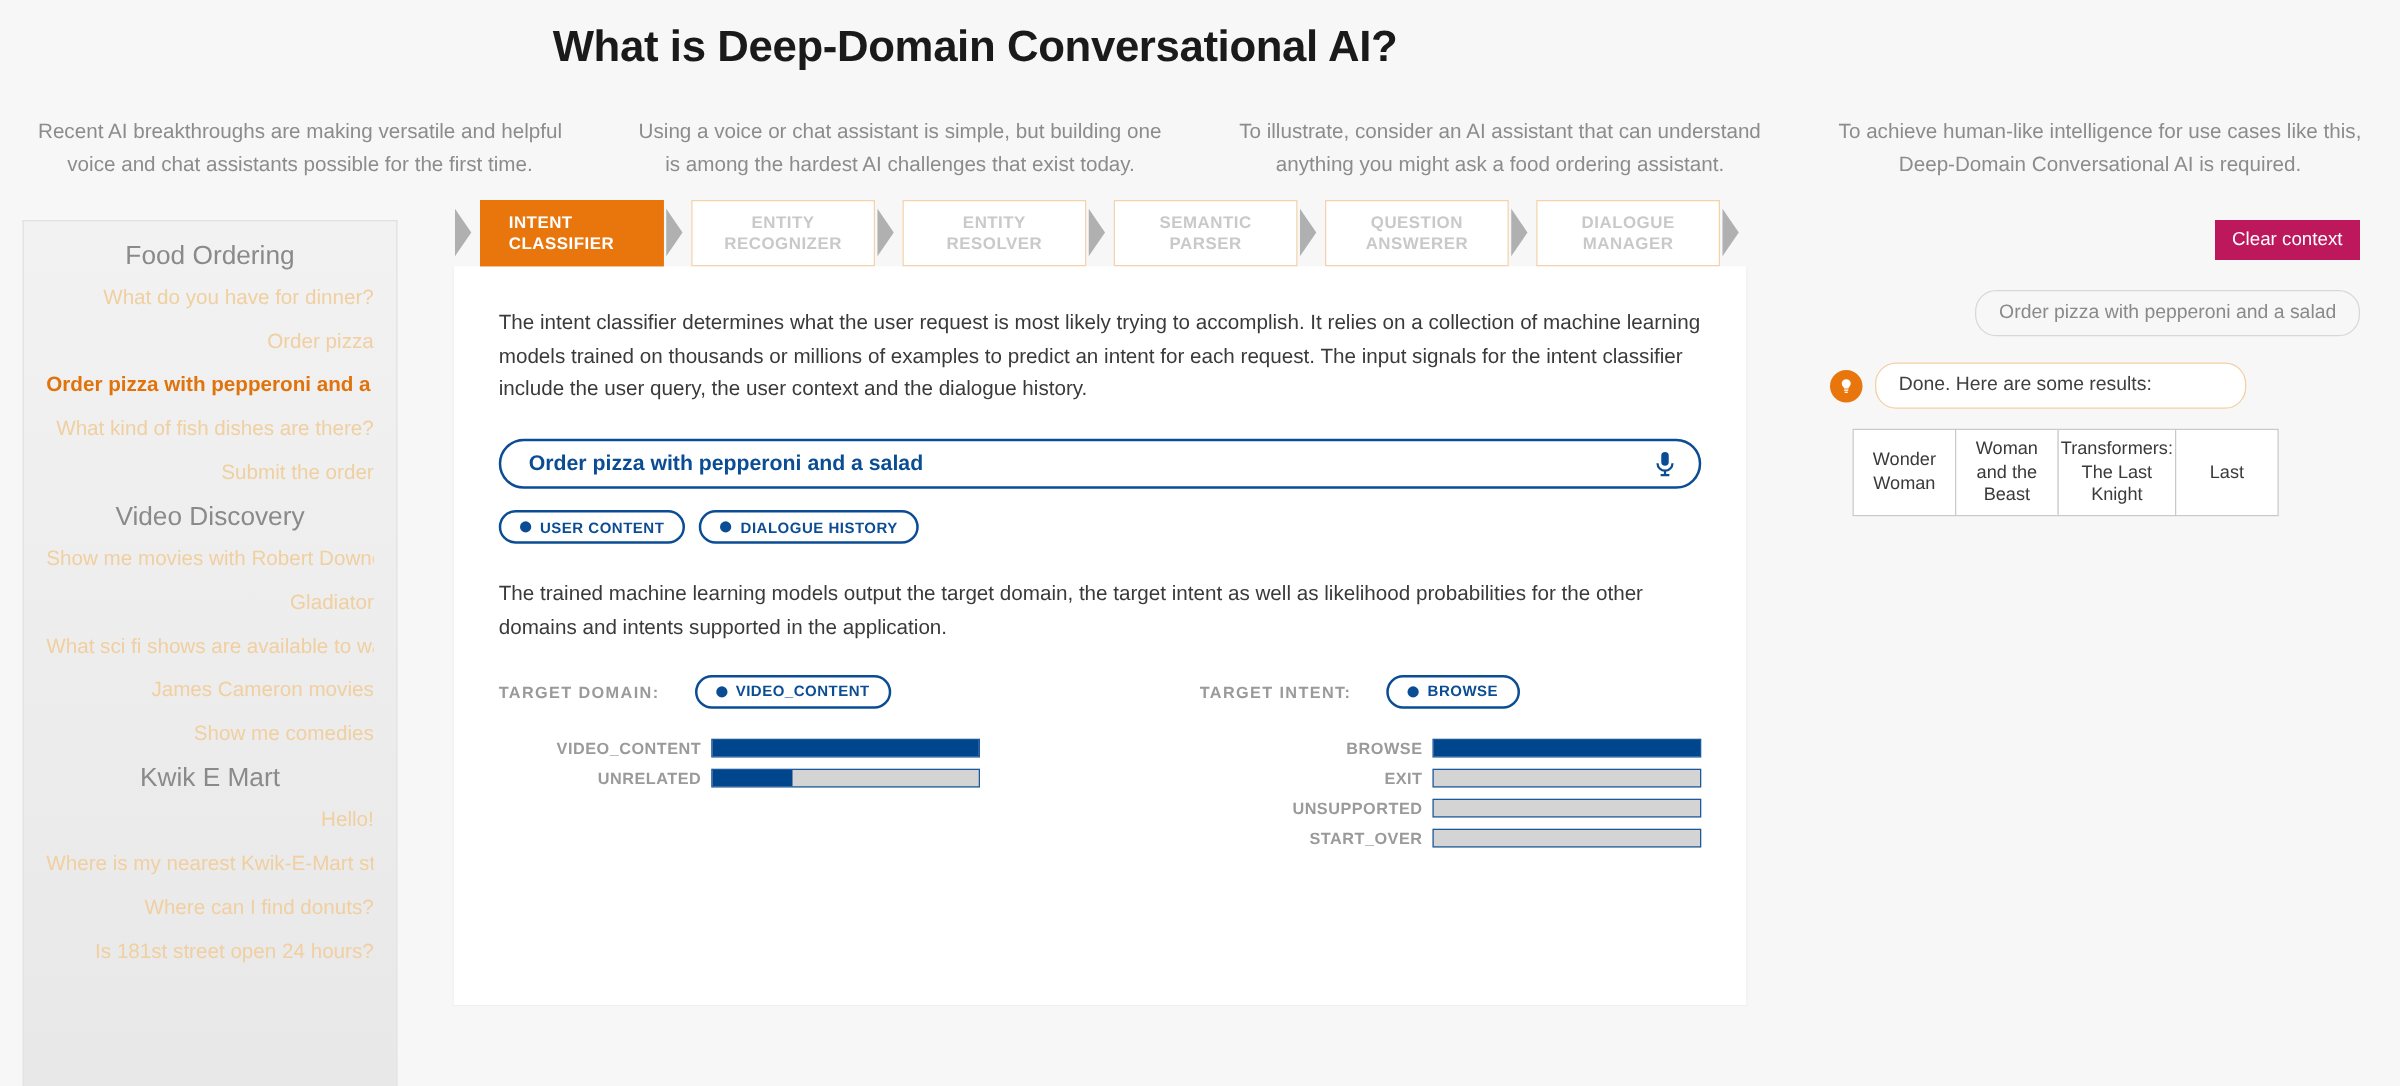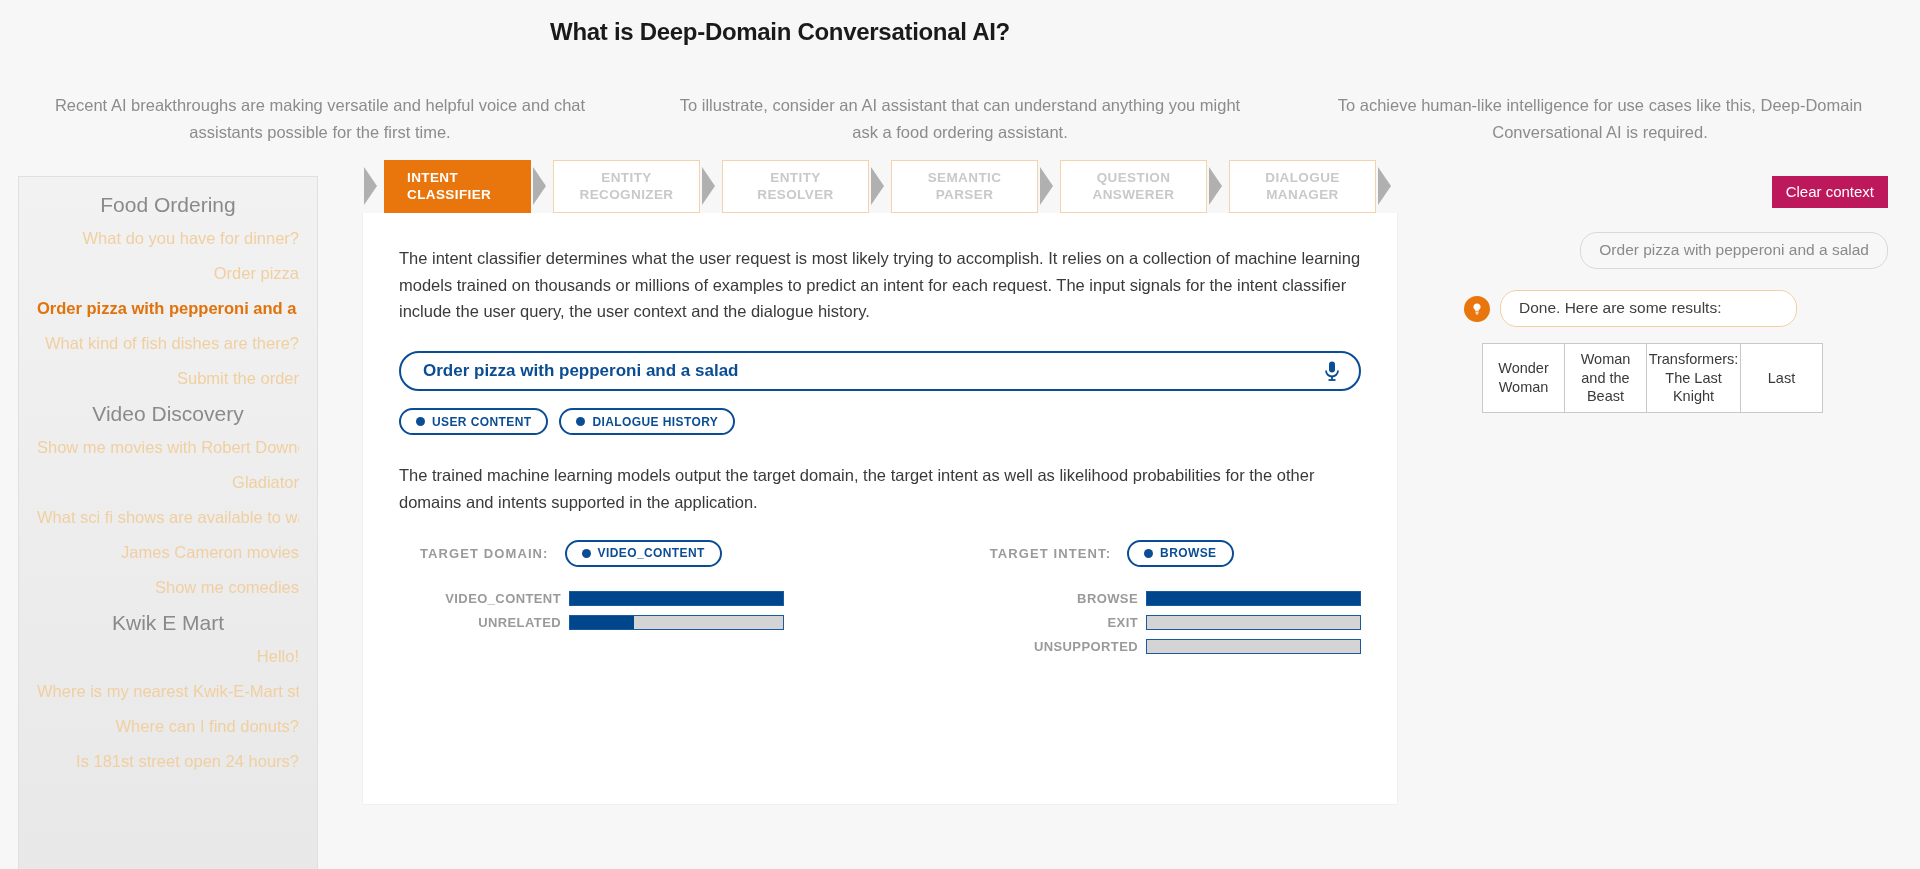--- a/index.html
+++ b/index.html
@@ -9,21 +9,21 @@
     font-family: "Liberation Sans", sans-serif;
     overflow: hidden;
   }
   body { position: relative; }
 
   
   .page-title {
     position: absolute;
     top: 18px; left: 0; width: 1560px;
     text-align: center;
-    font-size: 24px; font-weight: bold; color: #1a1a1a;
+    font-size: 35px; font-weight: bold; color: #1a1a1a;
     letter-spacing: -0.3px;
   }
   .intro-row {
     position: absolute;
     top: 92px; left: 0; width: 1920px;
     display: flex;
   }
   .intro-col {
     flex: 1 1 0;
     text-align: center;
@@ -168,21 +168,21 @@
     background: #0b4d94; display: inline-block;
   }
 
   .para2 { margin-top: 27px; }
 
   .targets {
     display: flex;
     margin-top: 24px;
     align-items: center;
   }
-  .target-block { display: flex; align-items: center; gap: 16px; margin-left: 21px; }
+  .target-block { display: flex; align-items: center; gap: 28px; }
   .target-label {
     font-size: 13px; font-weight: bold; color: #9a9a9a; letter-spacing: 1.1px;
   }
   .target-spacer { width: 247px; }
 
   
   .bars-row { display: flex; margin-top: 22px; }
   .bar-group { width: 482px; }
   .bar-group + .bar-group { margin-left: 192px; }
   .bar-line { display: flex; align-items: center; height: 20px; margin-bottom: 4px; }
@@ -268,20 +268,21 @@
   }
   .result-card.wide { width: 95px; }
 </style>
 </head>
 <body>
 
 <div class="page-title">What is Deep-Domain Conversational AI?</div>
 
 <div class="intro-row">
   <div class="intro-col">Recent AI breakthroughs are making versatile and helpful voice and chat assistants possible for the first time.</div>
+  <div class="intro-col">Using a voice or chat assistant is simple, but building one is among the hardest AI challenges that exist today.</div>
   <div class="intro-col">To illustrate, consider an AI assistant that can understand anything you might ask a food ordering assistant.</div>
   <div class="intro-col">To achieve human-like intelligence for use cases like this, Deep-Domain Conversational AI is required.</div>
 </div>
 
 <div class="sidebar">
 
   <div class="sb-group">Food Ordering</div>
   <div class="sb-item">What do you have for dinner?</div>
   <div class="sb-item">Order pizza</div>
   <div class="sb-item active">Order pizza with pepperoni and a salad</div>
@@ -424,20 +425,26 @@
             <div class="bar-track" style="background: rgb(212, 212, 212); border-color: rgb(27, 90, 158);">
               <div class="bar-fill" style="width: 0%; background: rgb(0, 70, 140);"></div>
             </div>
           </div>
           <div class="bar-line">
             <div class="bar-name">UNSUPPORTED</div>
             <div class="bar-track" style="background: rgb(212, 212, 212); border-color: rgb(27, 90, 158);">
               <div class="bar-fill" style="width: 0%; background: rgb(0, 70, 140);"></div>
             </div>
           </div>
+          <div class="bar-line">
+            <div class="bar-name">START_OVER</div>
+            <div class="bar-track" style="background: rgb(212, 212, 212); border-color: rgb(27, 90, 158);">
+              <div class="bar-fill" style="width: 0%; background: rgb(0, 70, 140);"></div>
+            </div>
+          </div>
         </div>
     </div>
 
   </div>
 </div>
 
 <div class="right-panel">
 
   <button class="clear-btn">Clear context</button>
 

